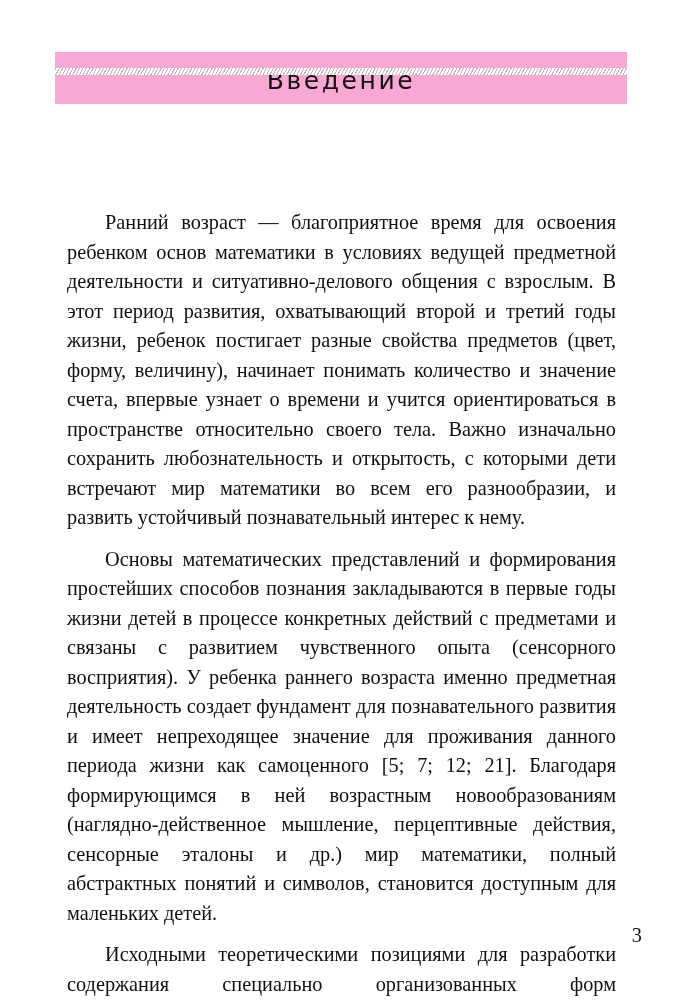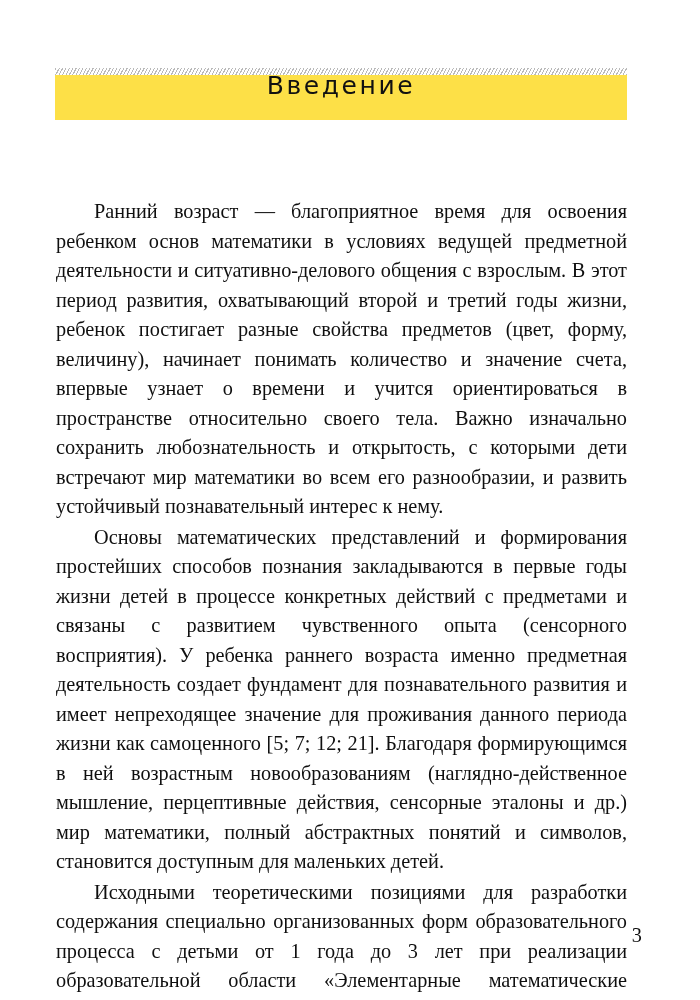--- a/index.html
+++ b/index.html
@@ -20,26 +20,26 @@
     position: absolute;
     inset: 0;
     width: 700px;
     height: 1000px;
   }
 
   
   .chapter-header {
     position: absolute;
     left: 55px;
-    top: 68px;
+    top: 52px;
     width: 572px;
     height: 52px;
-    background: #fde047;
+    background: #f9a8d4;
     display: flex;
-    align-items: flex-start;
+    align-items: center;
     justify-content: center;
     box-sizing: border-box;
   }
 
   .hatch-strip {
     position: absolute;
     left: 55px;
     top: 68px;
     width: 572px;
     height: 7px;
@@ -71,21 +71,21 @@
     width: 573px;
     font-size: 20.3px;
     line-height: 29.5px;
     text-align: justify;
     text-justify: inter-word;
     hyphens: none;
     color: #0f0f0f;
   }
 
   .body-text p {
-    margin: 1px;
+    margin: 12px;
     text-indent: 38px;
   }
 
   .body-text p.last-line-natural {
     text-align-last: left;
   }
 
   
   .page-number {
     position: absolute;

